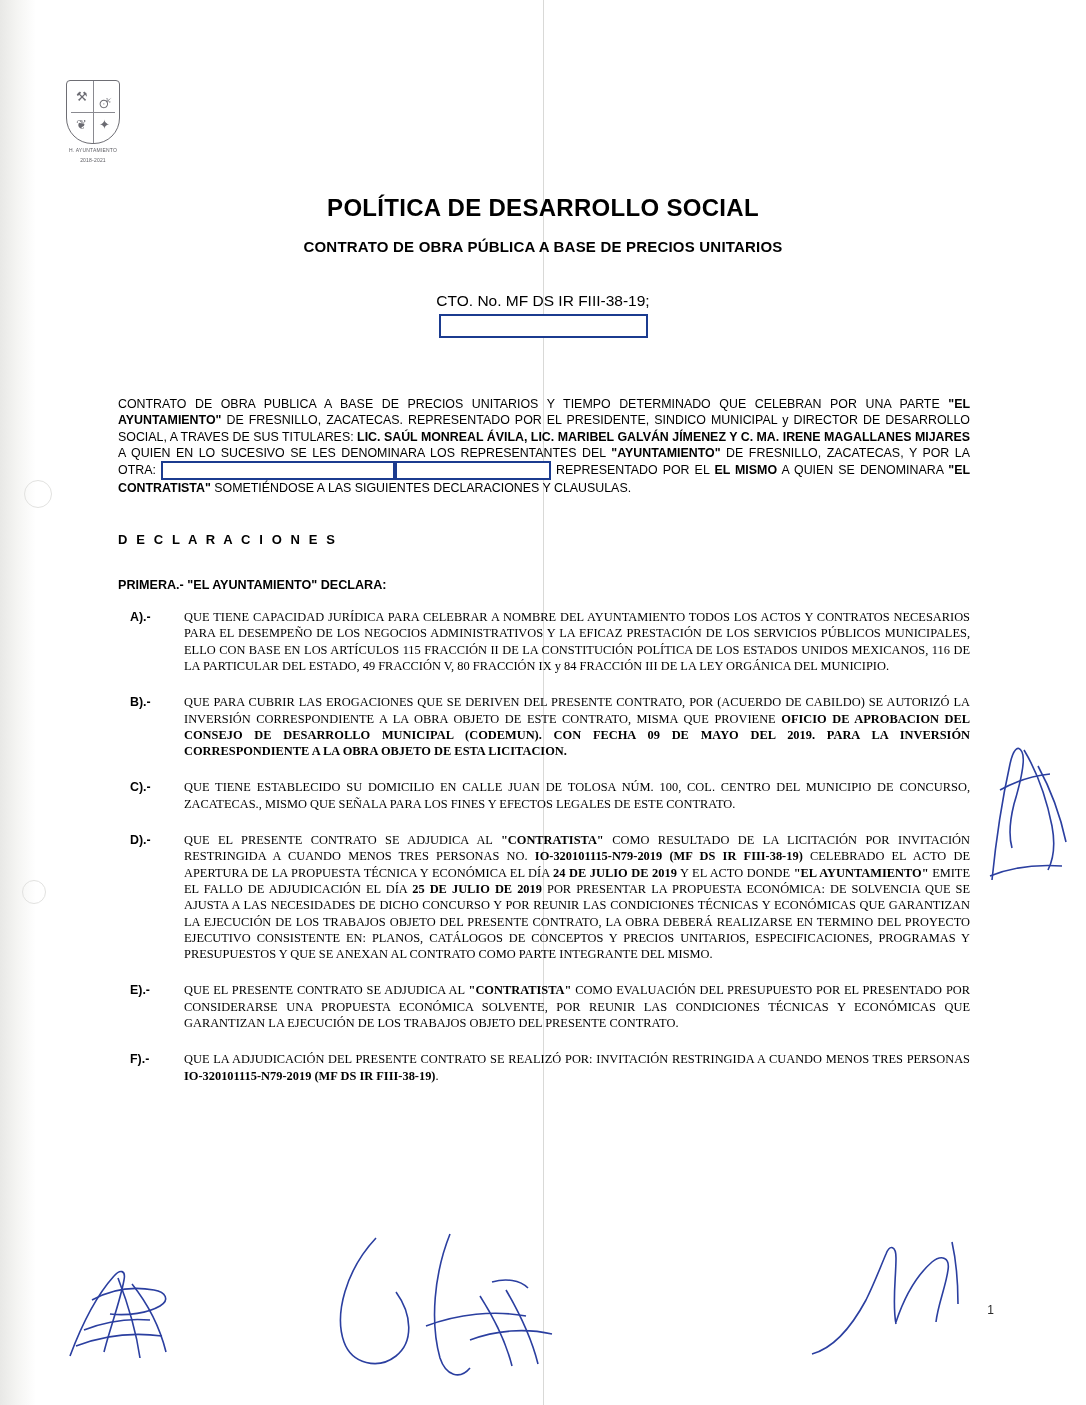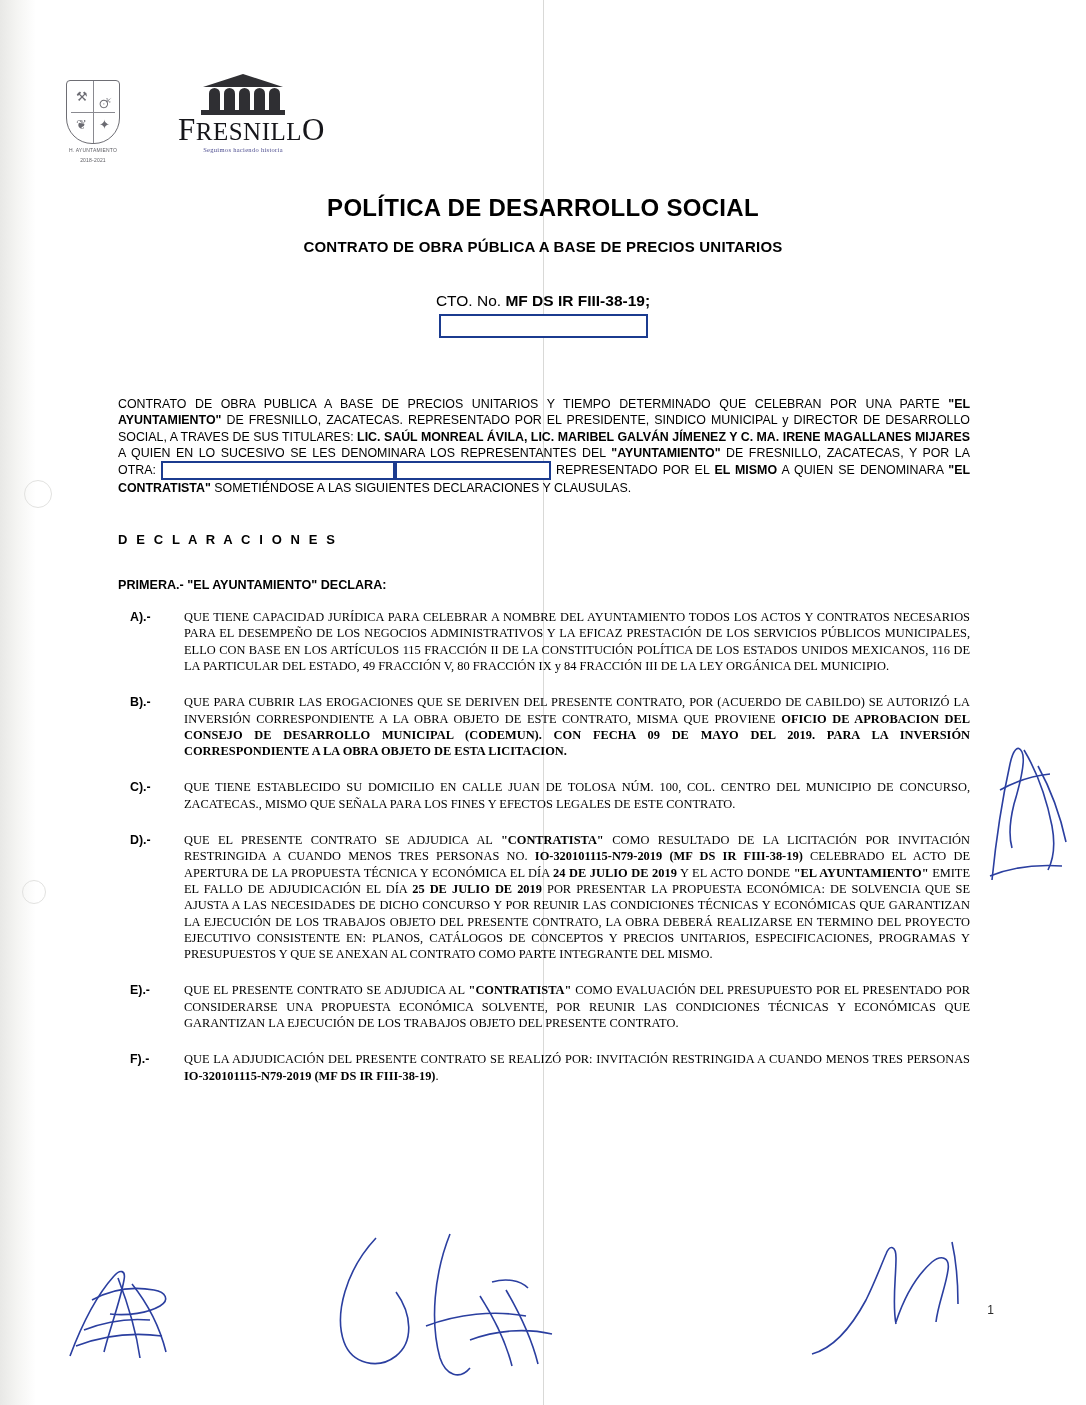--- a/index.html
+++ b/index.html
@@ -185,21 +185,21 @@
     letter-spacing: .2px;
   }
 
   .cto-block {
     position: absolute;
     top: 292px;
     left: 0; right: 0;
     text-align: center;
   }
   .cto-line1 { font-size: 15.5px; }
-  .cto-line1 b { font-weight: bold; }
+  .cto-line1 b { font-weight: normal; }
   .cto-line2 { font-size: 15.5px; font-weight: bold; margin-top: 2px; }
   .cto-redaction {
     width: 205px;
     height: 20px;
     margin: 4px auto 0;
     border: 2px solid #1b3b8f;
     background: #ffffff;
   }
 
   
@@ -287,33 +287,20 @@
       <div class="crest-shield">
         <span class="crest-q q1">⚒</span>
         <span class="crest-q q2">🜚</span>
         <span class="crest-q q3">❦</span>
         <span class="crest-q q4">✦</span>
       </div>
       <div class="crest-caption">H. AYUNTAMIENTO</div>
       <div class="crest-caption">2018-2021</div>
     </div>
 
-    <div class="wordmark">
-      <div class="wordmark-building">
-        <div class="wm-roof"></div>
-        <div class="wm-arch" style="left:14px;"></div>
-        <div class="wm-arch" style="left:29px;"></div>
-        <div class="wm-arch" style="left:44px;"></div>
-        <div class="wm-arch" style="left:59px;"></div>
-        <div class="wm-arch" style="left:74px;"></div>
-        <div class="wm-base"></div>
-      </div>
-      <div class="wordmark-name"><span class="big">F</span><span>RESNILL</span><span class="big">O</span></div>
-      <div class="wordmark-tag">Seguimos haciendo historia</div>
-    </div>
 
   </div>
 
   <div class="doc-title">POLÍTICA DE DESARROLLO SOCIAL</div>
   <div class="doc-subtitle">CONTRATO DE OBRA PÚBLICA A BASE DE PRECIOS UNITARIOS</div>
 
   <div class="cto-block">
     <div class="cto-line1"><span>CTO. No.</span> <b>MF DS IR FIII-38-19;</b></div>
     <div class="cto-redaction"></div>
   </div>

